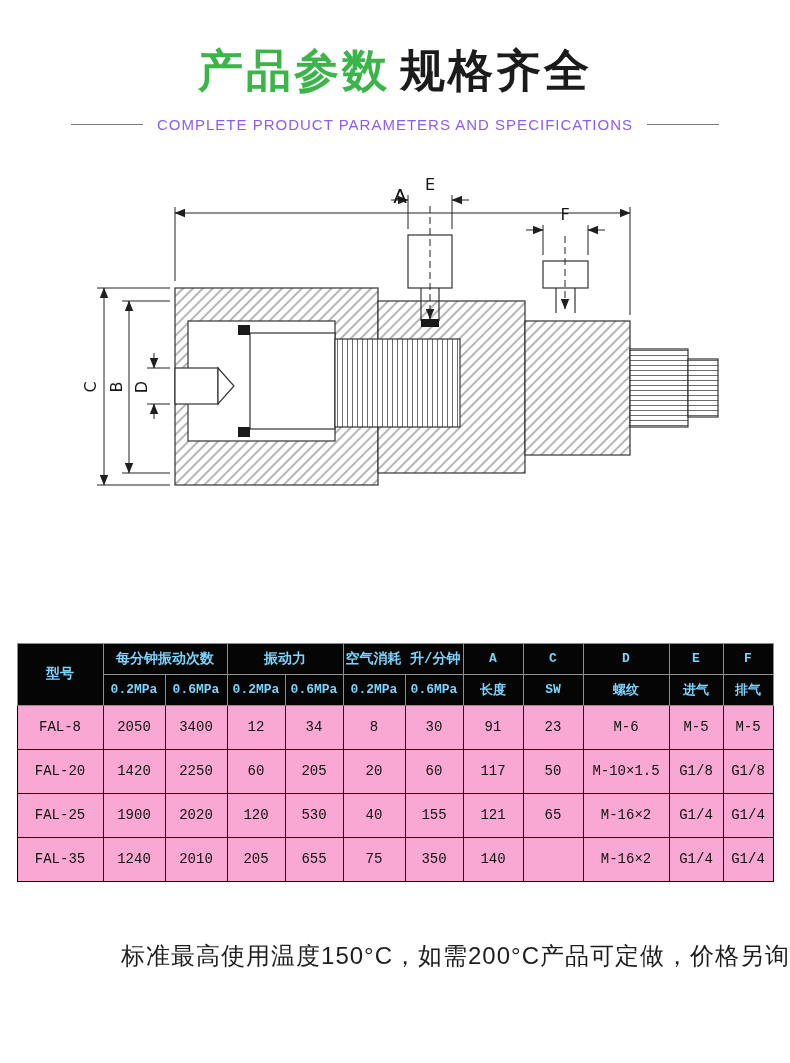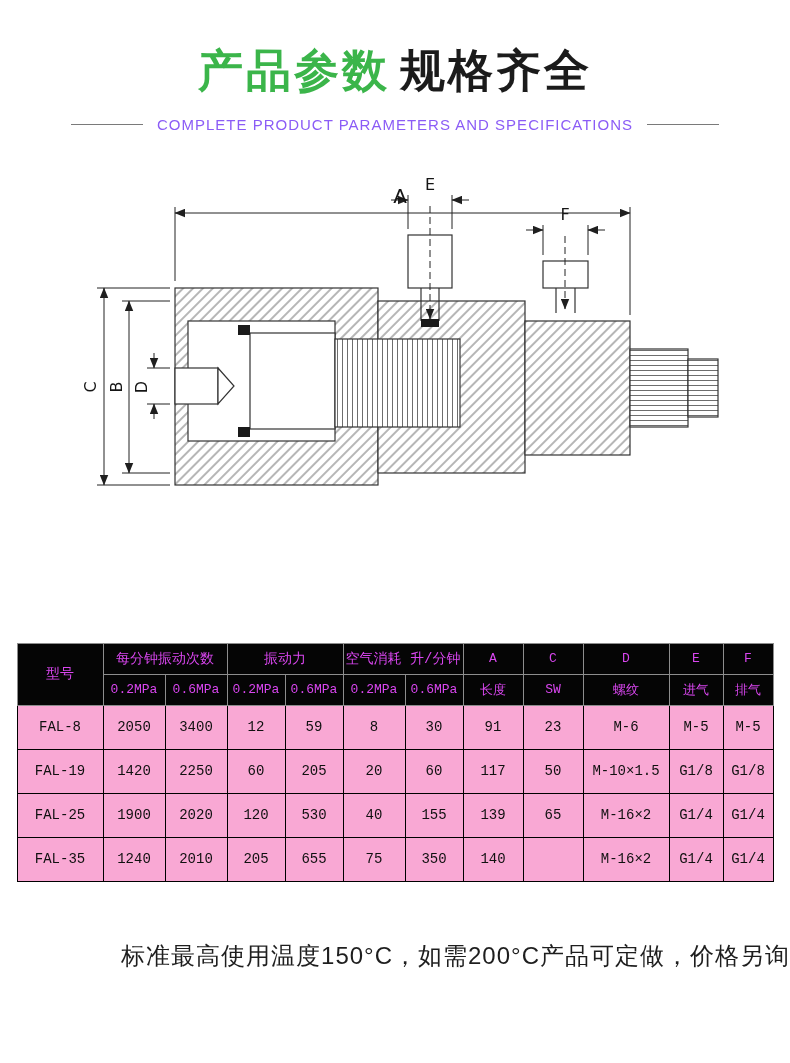--- a/index.html
+++ b/index.html
@@ -11,21 +11,21 @@
   .t-green{color:#3bb54a;margin-right:10px;}
   .t-dark{color:#1b1b1b;}
   .subtitle{margin-top:20px;display:flex;align-items:center;justify-content:center;}
   .sub-line{display:inline-block;width:72px;height:1px;background:#7a7a7a;}
   .sub-text{margin:0 14px;font-size:15px;letter-spacing:1px;color:#8b5cf6;}
   
   .drawing{margin-top:40px;}
   
   table.spec{border-collapse:collapse;table-layout:fixed;width:756px;margin:34px auto 0;
              font-family:"Liberation Mono","DejaVu Sans Mono","DejaVu Sans",sans-serif;}
-  .spec th{background:#050505;color:#d946ef;border:1px solid #8d8d8d;font-weight:400;font-size:13px;
+  .spec th{background:#050505;color:#7dd3fc;border:1px solid #8d8d8d;font-weight:700;font-size:13px;
            padding:6px 1px;white-space:nowrap;overflow:hidden;}
   .spec th.grp{font-size:14px;}
   .spec td{border:1px solid #000;background:#f9a8d4;color:#101010;text-align:center;font-size:14px;
            height:43px;padding:0 1px;white-space:nowrap;overflow:hidden;}
   
   .footer-note{margin-top:58px;text-align:right;font-size:24px;color:#1e1e1e;letter-spacing:1px;}
 </style>
 </head>
 <body>
 
@@ -165,52 +165,52 @@
         <th>进气</th>
         <th>排气</th>
       </tr>
     </thead>
     <tbody>
       <tr>
         <td>FAL-8</td>
         <td>2050</td>
         <td>3400</td>
         <td>12</td>
-        <td>59</td>
+        <td>34</td>
         <td>8</td>
         <td>30</td>
         <td>91</td>
         <td>23</td>
         <td>M-6</td>
         <td>M-5</td>
         <td>M-5</td>
       </tr>
       <tr>
-        <td>FAL-19</td>
+        <td>FAL-20</td>
         <td>1420</td>
         <td>2250</td>
         <td>60</td>
         <td>205</td>
         <td>20</td>
         <td>60</td>
         <td>117</td>
         <td>50</td>
         <td>M-10×1.5</td>
         <td>G1/8</td>
         <td>G1/8</td>
       </tr>
       <tr>
         <td>FAL-25</td>
         <td>1900</td>
         <td>2020</td>
         <td>120</td>
         <td>530</td>
         <td>40</td>
         <td>155</td>
-        <td>139</td>
+        <td>121</td>
         <td>65</td>
         <td>M-16×2</td>
         <td>G1/4</td>
         <td>G1/4</td>
       </tr>
       <tr>
         <td>FAL-35</td>
         <td>1240</td>
         <td>2010</td>
         <td>205</td>

